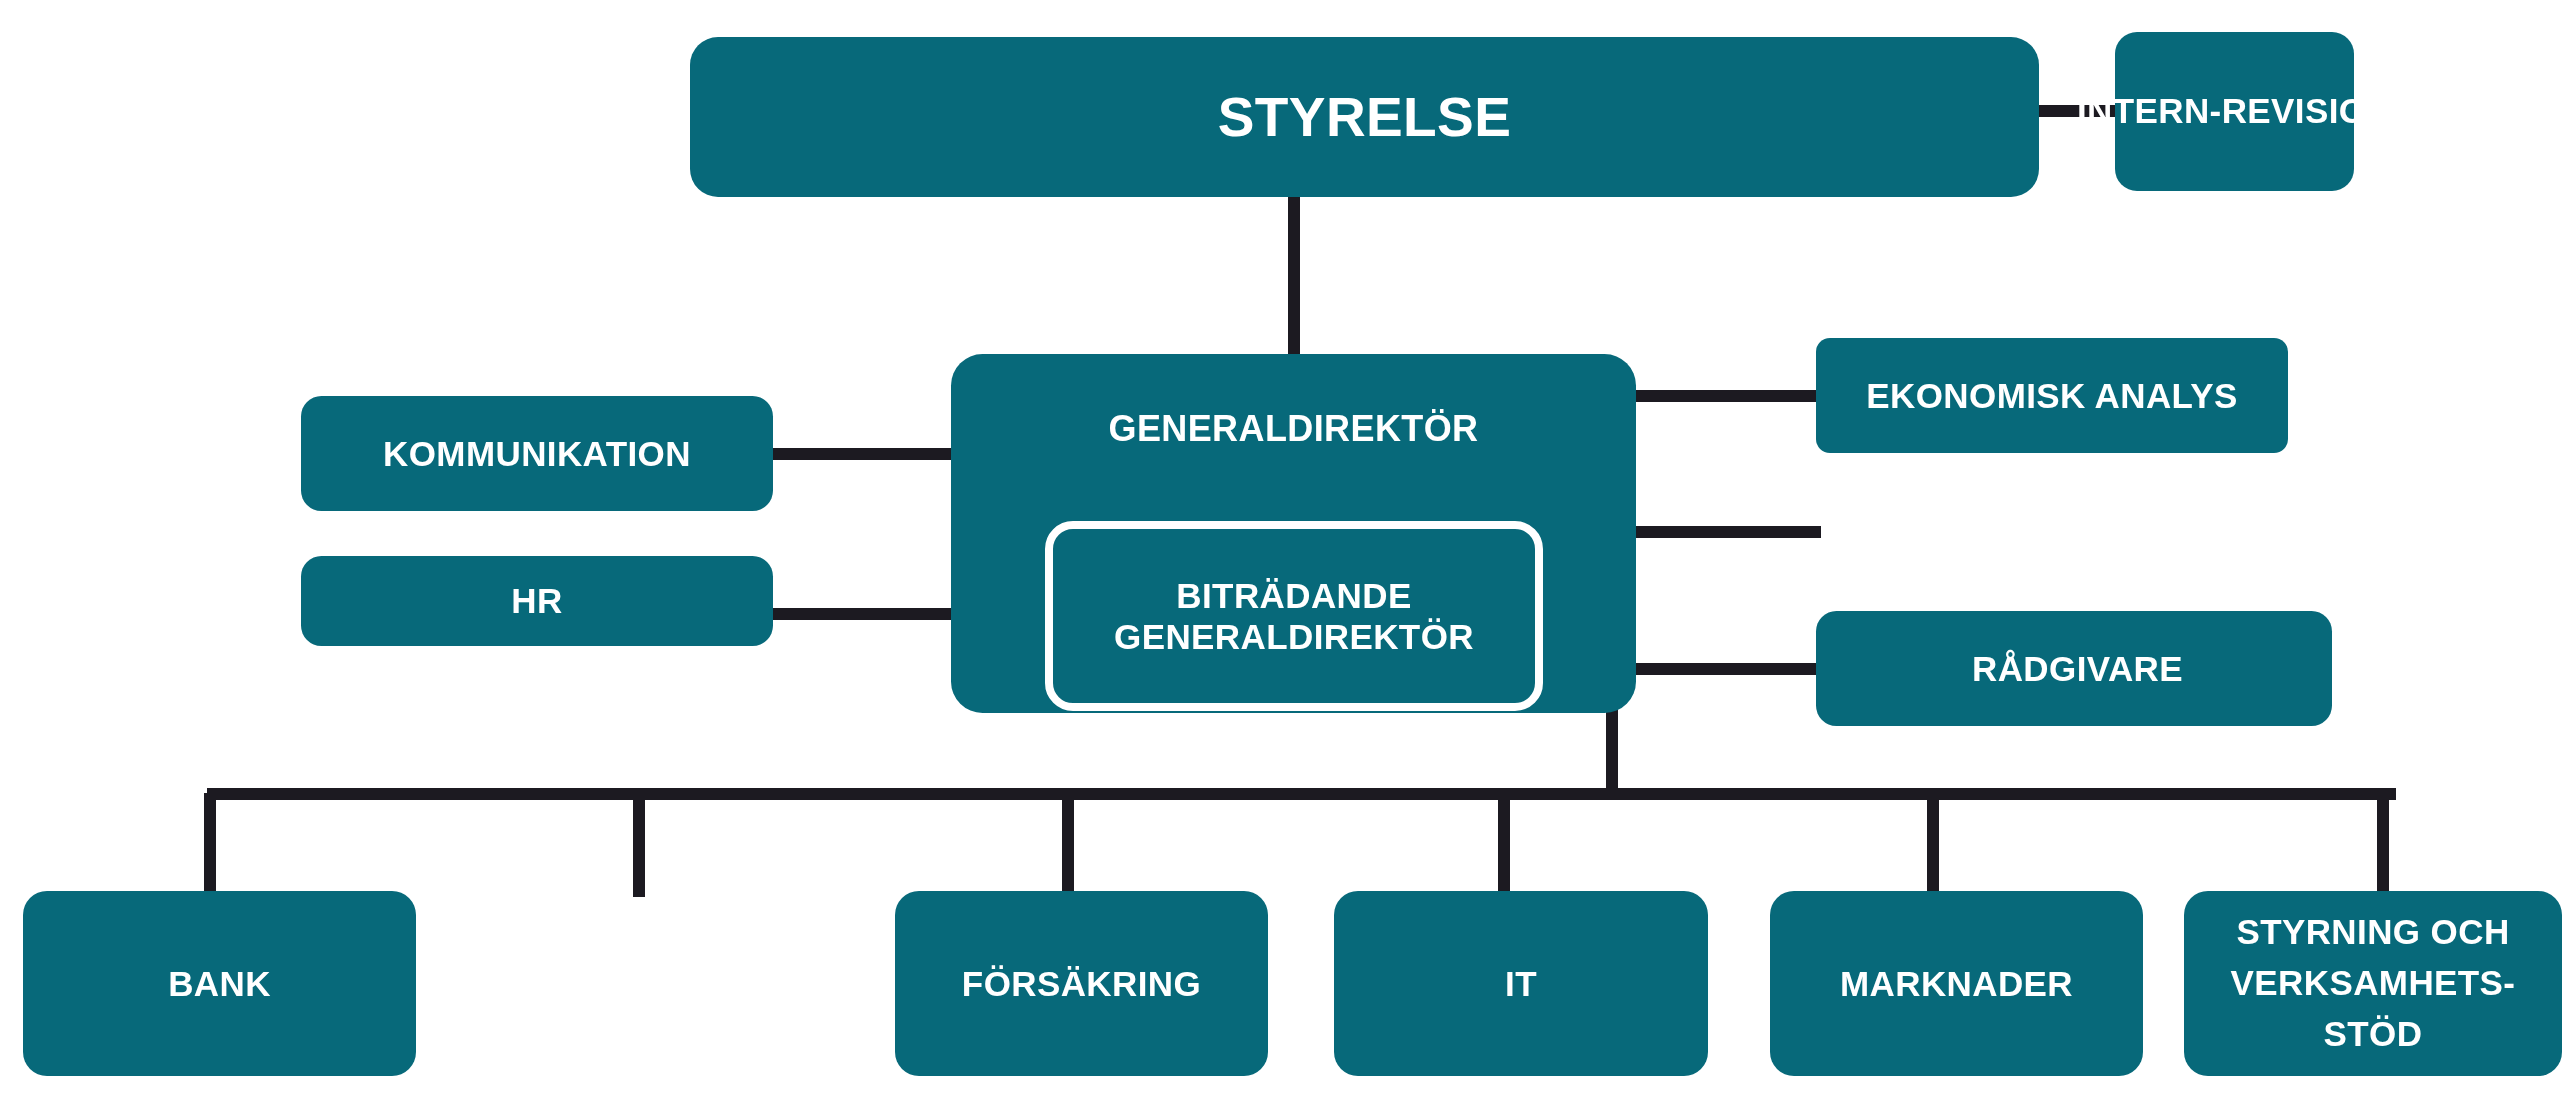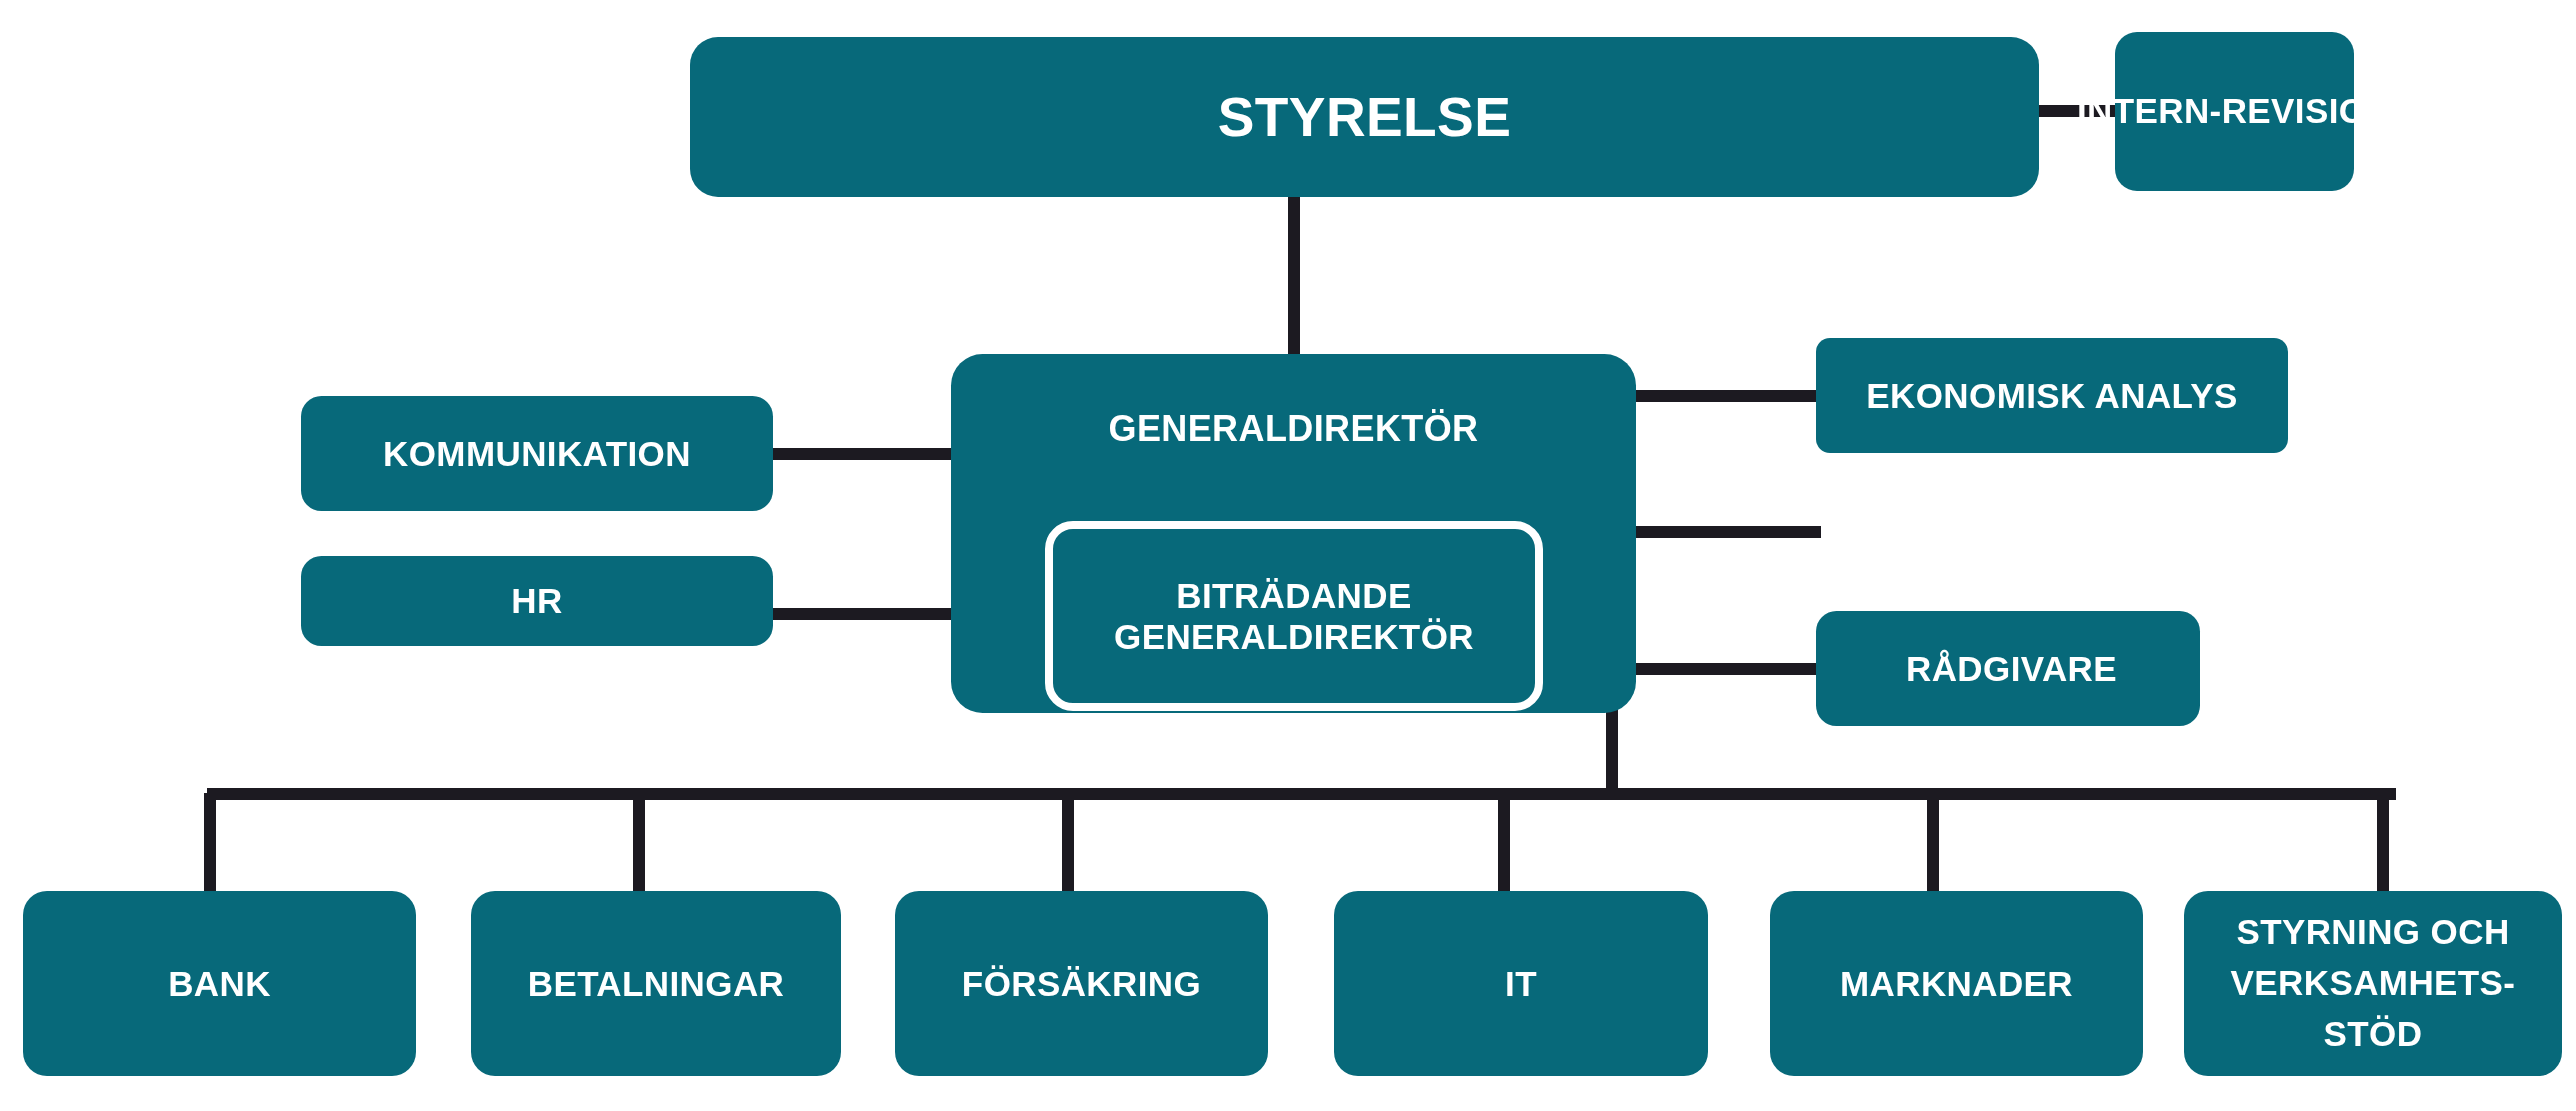--- a/index.html
+++ b/index.html
@@ -75,21 +75,21 @@
   }
   #n-ekonomisk {
     left: 1816px; top: 338px; width: 472px; height: 115px;
     font-size: 35px; border-radius: 14px;
   }
   #n-juridik {
     left: 1816px; top: 474px; width: 472px; height: 115px;
     font-size: 35px; border-radius: 20.4px;
   }
   #n-radgivare {
-    left: 1816px; top: 611px; width: 384px; height: 115px;
+    left: 1816px; top: 611px; width: 516px; height: 115px;
     font-size: 35px; border-radius: 20.4px; padding-left: 20px;
   }
 
   
   .node.dept {
     top: 891px; height: 185px;
     font-size: 35px; border-radius: 24px;
   }
   #n-bank        { left: 23px;   width: 393px; }
   #n-betalningar { left: 471px;  width: 370px; }
@@ -166,21 +166,20 @@
 
   <div class="node" id="n-hr">HR</div>
 
   <div class="node" id="n-ekonomisk">EKONOMISK ANALYS</div>
 
 
   <div class="node" id="n-radgivare">RÅDGIVARE</div>
 
   <div class="node dept" id="n-bank">BANK</div>
 
-  <div class="node dept" id="n-betalningar">BETALNINGAR</div>
 
   <div class="node dept" id="n-forsakring">FÖRSÄKRING</div>
 
   <div class="node dept" id="n-it">IT</div>
 
   <div class="node dept" id="n-marknader">MARKNADER</div>
 
   <div class="node dept" id="n-styrning">
     <div>
       <span>STYRNING OCH</span><br>

